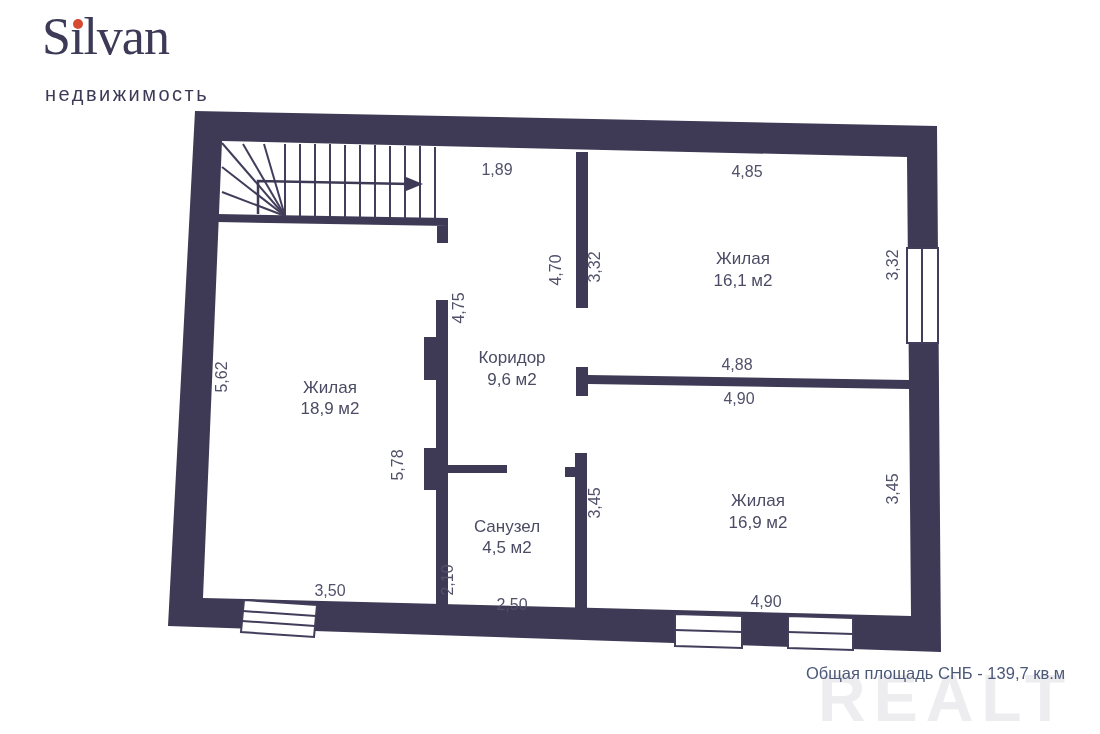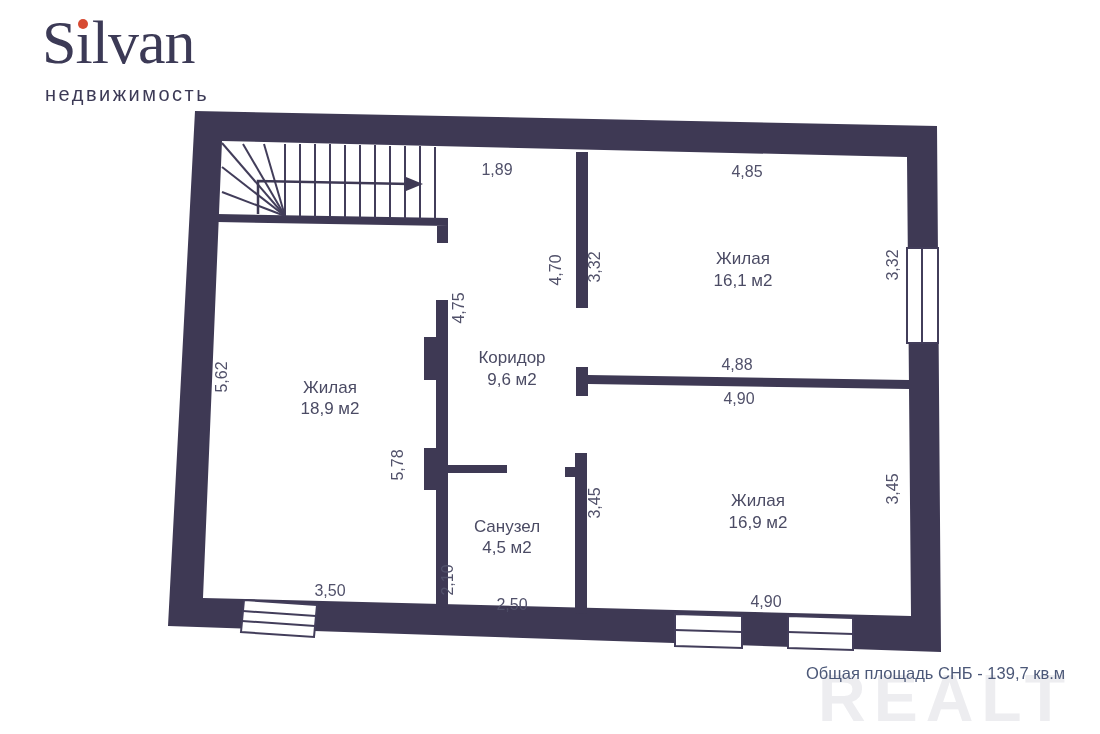--- a/index.html
+++ b/index.html
@@ -4,30 +4,30 @@
 <style>
   html,body{margin:0;padding:0;}
   body{
     width:1100px;height:734px;position:relative;background:#ffffff;overflow:hidden;
     font-family:"Liberation Sans", sans-serif;
   }
   
   .logo{position:absolute;left:42px;top:10px;z-index:5;}
   .brand{
     font-family:"Liberation Serif", serif;
-    font-size:62px;line-height:1.05;color:#3c3a56;letter-spacing:-1px;
+    font-size:52px;line-height:1.05;color:#3c3a56;letter-spacing:-1px;
     position:relative;display:inline-block;
   }
   .iwrap{position:relative;display:inline-block;}
   .idot{
     position:absolute;left:3px;top:9px;width:10px;height:10px;border-radius:50%;
     background:#d74a32;
   }
   .logo-sub{
-    font-size:20px;color:#3c3a56;letter-spacing:2.5px;margin-top:8px;margin-left:3px;
+    font-size:20px;color:#3c3a56;letter-spacing:2.5px;margin-top:18px;margin-left:3px;
   }
   
   .plan-svg{position:absolute;left:0;top:0;z-index:3;}
   .wall{fill:#3e3954;stroke:none;}
   .thin{stroke:#423d5a;stroke-width:2;fill:none;}
   .winfill{fill:#ffffff;stroke:#423d5a;stroke-width:2;}
   .dim{font-family:"Liberation Sans",sans-serif;font-size:16px;fill:#51516a;}
   .room{font-family:"Liberation Sans",sans-serif;font-size:17px;fill:#4b4b64;}
   text{text-anchor:middle;}
   

